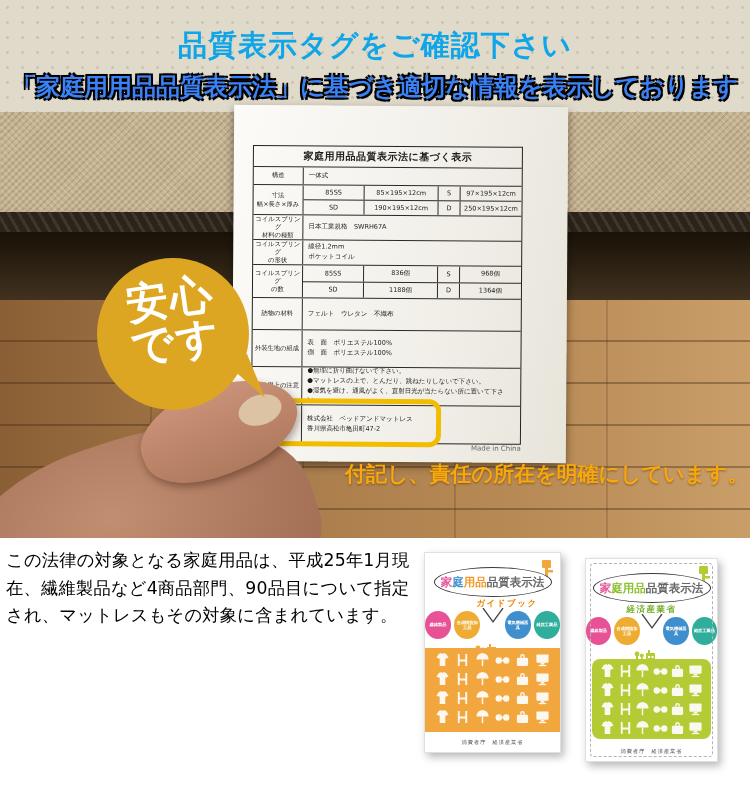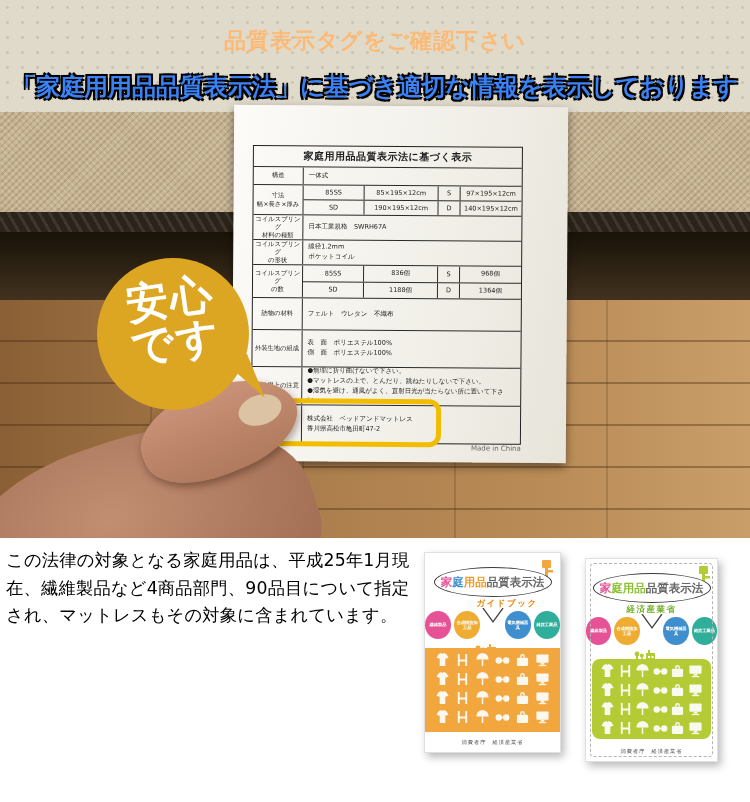--- a/index.html
+++ b/index.html
@@ -21,21 +21,21 @@
   .bg-shadow{position:absolute;left:0;top:232px;width:100%;height:74px;
      background:linear-gradient(#181208,#453421);}
   .bg-floor{position:absolute;left:0;top:300px;width:100%;height:238px;
      background:linear-gradient(90deg,#8a5f35 0%,#a87c4b 35%,#b88a55 70%,#c99e69 100%);
      }
   .floor-lines{position:absolute;left:0;top:300px;width:100%;height:238px;
      background-image:repeating-linear-gradient(180deg, transparent 0 40px, rgba(55,32,12,.35) 40px 42px),
                       repeating-linear-gradient(90deg, transparent 0 150px, rgba(55,32,12,.18) 150px 152px);}
 
   .photo-title{position:absolute;left:0;top:26px;width:100%;text-align:center;
-     font-size:22px;font-weight:bold;color:#fdba74;letter-spacing:1px;}
+     font-size:29px;font-weight:bold;color:#0ea5e9;letter-spacing:1px;}
   .photo-subtitle{position:absolute;left:0;top:71px;width:100%;text-align:center;white-space:nowrap;
      font-size:24px;font-weight:bold;color:#3b82f6;
      text-shadow:-2px -2px 0 #000,2px -2px 0 #000,-2px 2px 0 #000,2px 2px 0 #000,0 0 3px #000;}
 
   
   .paper{position:absolute;left:233px;top:106px;width:334px;height:356px;
      background:linear-gradient(100deg,#fcfbf8 0%,#f1efe8 60%,#e7e4da 100%);
      transform:rotate(.4deg);box-shadow:0 4px 10px rgba(0,0,0,.45);}
   .tag-table{position:absolute;left:19px;top:40px;width:270px;border:1.5px solid #222;
      box-sizing:border-box;color:#1c1c1c;}
@@ -150,21 +150,21 @@
                 <div class="tsubrow">
                   <div class="tcell c0">85SS</div>
                   <div class="tcell c1">85×195×12cm</div>
                   <div class="tcell c2">S</div>
                   <div class="tcell c3">97×195×12cm</div>
                 </div>
                 <div class="tsubrow">
                   <div class="tcell c0">SD</div>
                   <div class="tcell c1">190×195×12cm</div>
                   <div class="tcell c2">D</div>
-                  <div class="tcell c3">140×195×12cm</div>
+                  <div class="tcell c3">250×195×12cm</div>
                 </div>
               </div>
             </div>
             <div class="trow">
               <div class="tlabel">コイルスプリング
 材料の種類</div>
               <div class="tvalue">日本工業規格　SWRH67A</div>
             </div>
             <div class="trow">
               <div class="tlabel">コイルスプリング
@@ -224,20 +224,21 @@
       <polygon points="8,0 60,46 42,2" fill="#dda622"></polygon>
     </svg>
     <div class="bubble">
       <div class="bubble-text">
         <div>安心</div>
         <div>です</div>
       </div>
     </div>
 
     <div class="photo-caption">
+      <div>付記し、責任の所在を明確にしています。</div>
     </div>
   </div>
 
   <div class="article">
     <p>この法律の対象となる家庭用品は、平成25年1月現在、繊維製品など4商品部門、90品目について指定され、マットレスもその対象に含まれています。</p>
   </div>
 
   <div class="book book1">
     <svg class="mascot" width="13" height="27" viewBox="0 0 13 27" style="fill: rgb(242, 167, 62);">
       <rect x="2" y="0" width="9" height="8" rx="1"></rect>

